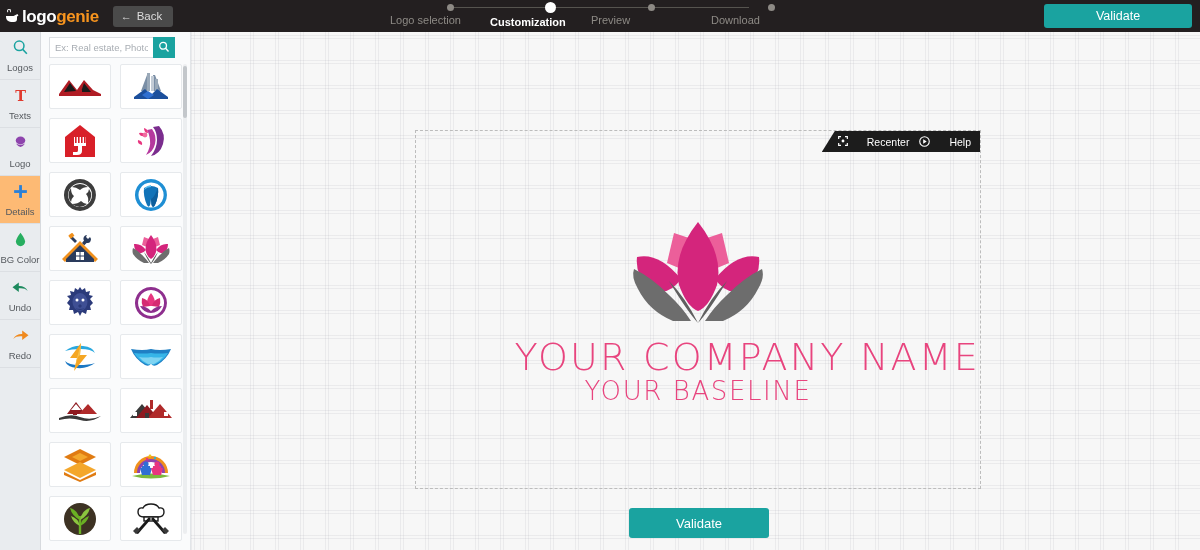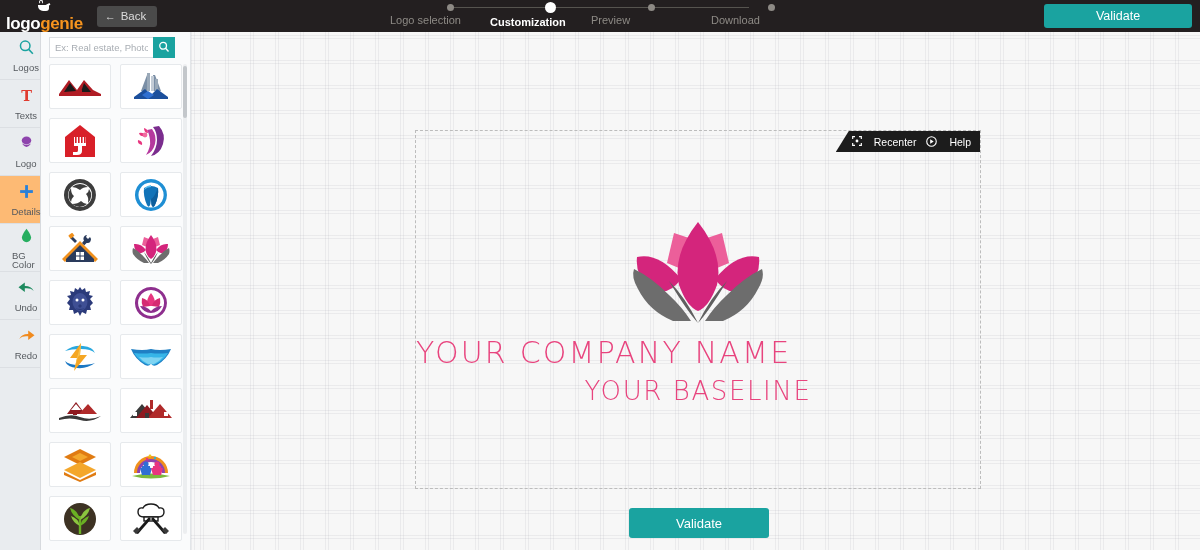--- a/index.html
+++ b/index.html
@@ -10,21 +10,21 @@
   }
   #app { position: relative; width: 1200px; height: 550px; }
 
   
   .topbar {
     position: absolute; top: 0; left: 0; width: 1200px; height: 32px;
     background: #231f20; display: flex; align-items: center;
   }
   .brand {
     display: flex; align-items: center; gap: 3px;
-    margin-left: 6px; height: 32px; flex-direction: column;
+    margin-left: 6px; height: 32px;
   }
   .brand-mark { width: 13px; height: 14px; position: relative; }
   .brand-mark .lamp-body {
     position: absolute; left: 0; bottom: 1px; width: 11px; height: 6px;
     background: #fff; border-radius: 0 0 3px 5px;
   }
   .brand-mark .lamp-spout {
     position: absolute; left: 8px; bottom: 5px; width: 5px; height: 2px;
     background: #fff; transform: rotate(-28deg); transform-origin: left bottom;
   }
@@ -80,21 +80,20 @@
   
   .rail {
     position: absolute; left: 0; top: 32px; width: 41px; height: 518px;
     background: #e9ecef; border-right: 1px solid #d7dade;
   }
   .rail-item {
     height: 48px; border-bottom: 1px solid #dcdfe3;
     display: flex; flex-direction: column; align-items: center;
     justify-content: center; gap: 6px; cursor: pointer;
     background: #e9ecef;
-    padding-left: 12px;
   }
   .rail-item.on { background: #fdba74; }
   .rail-item .ri { height: 19px; display: flex; align-items: center; }
   .rail-item .rl { font-size: 9.5px; color: #55595e; line-height: 1; }
 
   
   .thumbs-panel {
     position: absolute; left: 41px; top: 32px; width: 150px; height: 518px;
     background: #fafbfc; border-right: 1px solid #e2e5e8;
   }
@@ -155,29 +154,29 @@
     position: absolute; left: 224px; top: 98px; width: 566px; height: 359px;
     border: 1px dashed #bcbcbc;
   }
   .canvas-toolbar {
     position: absolute; right: 0; top: 0; height: 21px;
     background: #1c1c1c; color: #fff;
     display: flex; align-items: center; gap: 10px;
     padding: 0 9px 0 16px; font-size: 10.5px;
     clip-path: polygon(13px 0, 100% 0, 100% 100%, 0 100%);
   }
-  .tb-item { display: flex; gap: 12px; cursor: pointer; }
+  .tb-item { display: flex; gap: 19px; cursor: pointer; }
 
   .logo-art {
     position: absolute; left: 0; right: 0; top: 88px;
     display: flex; justify-content: center;
   }
   .company-name {
-    position: absolute; left: 0; right: 0; top: 204px; text-align: left;
-    color: #e8447e; font-size: 30px; letter-spacing: 2.2px;
+    position: absolute; left: 0; right: 0; top: 204px; text-align: right;
+    color: #e8447e; font-size: 38px; letter-spacing: 2.2px;
     font-weight: 300; font-family: "DejaVu Sans", sans-serif;
     white-space: nowrap;
   }
   .baseline {
     position: absolute; left: 0; right: 0; top: 245px; text-align: center;
     color: #e8447e; font-size: 26px; letter-spacing: 1.6px;
     font-weight: 300; font-family: "DejaVu Sans", sans-serif;
     white-space: nowrap;
   }
   .validate-bottom {

